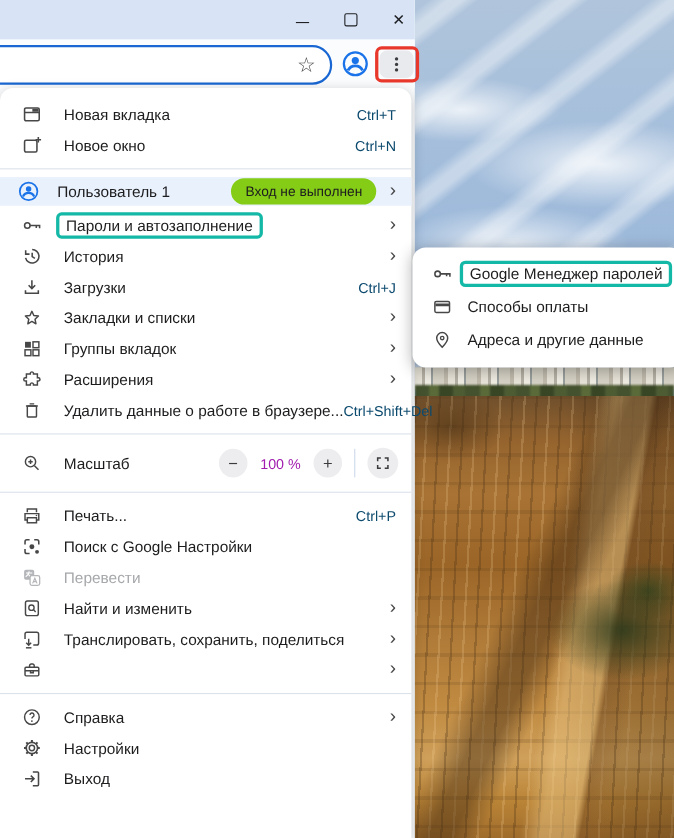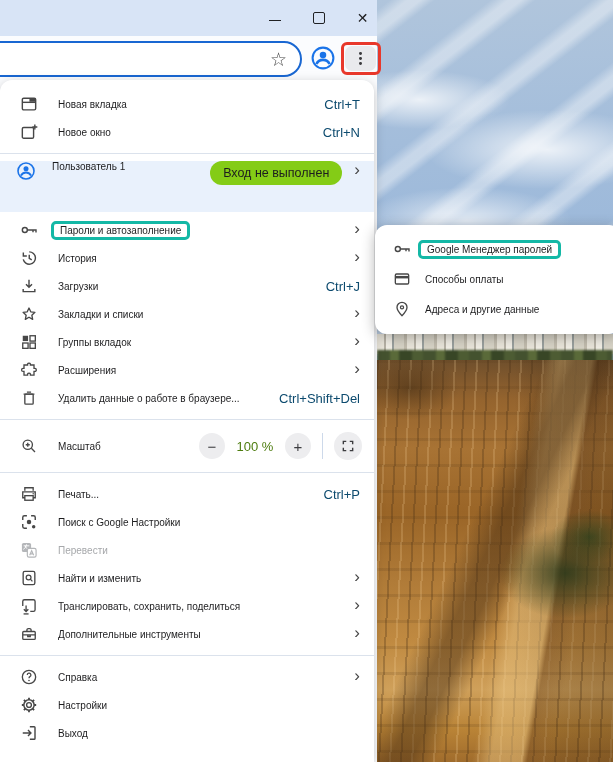--- a/index.html
+++ b/index.html
@@ -57,33 +57,33 @@
   #red-menu-btn{left:341px;top:42px;width:40px;height:33px;}
   .redbox{display:inline-block;border:3px solid #14b8a6;border-radius:5px;padding:1px 6px;margin:-4px 0 -4px -7px;}
 
   
   .menu-panel{position:absolute;left:0;top:80px;width:374px;height:682px;background:#fff;
     border-radius:12px 12px 0 0;box-shadow:0 3px 12px rgba(0,0,0,.22);padding-top:10px;box-sizing:border-box;}
   .row{height:28px;display:flex;align-items:center;padding:0 14px 0 19px;}
   .row.disabled .lbl{color:#a6a8ab;}
   .ic{width:20px;height:20px;flex:none;display:flex;align-items:center;justify-content:center;}
   .ic svg{width:20px;height:20px;display:block;}
-  .lbl{margin-left:19px;font-size:10px;white-space:nowrap;}
+  .lbl{margin-left:19px;font-size:14px;white-space:nowrap;}
   .sc{margin-left:auto;font-size:13px;color:#0c4a6e;white-space:nowrap;}
   .chev{margin-left:auto;font-size:17px;color:#474747;line-height:1;padding-bottom:3px;}
   .divider{height:1px;background:#dbe2ec;margin:7px 0;}
-  .user-row{height:51px;background:#e9f1fc;display:flex;align-items:flex-start;padding:0 14px 0 16px;}
+  .user-row{height:26px;background:#e9f1fc;display:flex;align-items:center;padding:0 14px 0 16px;}
   .user-row .lbl{margin-left:16px;}
   .badge{margin-left:auto;background:#84cc16;border-radius:999px;padding:5px 13px;font-size:12.5px;color:#1d1d1f;white-space:nowrap;}
   .user-row .chev{margin-left:12px;}
   .zoom-row{height:38px;display:flex;align-items:center;padding:0 12px 0 19px;}
   .zgroup{margin-left:auto;display:flex;align-items:center;gap:8px;}
   .zbtn{width:26px;height:26px;border-radius:50%;background:#ededef;display:flex;align-items:center;justify-content:center;
         font-size:15px;color:#3c3c3f;line-height:1;}
-  .zval{font-size:13px;width:44px;text-align:center;color:#4d7c0f;}
+  .zval{font-size:13px;width:44px;text-align:center;color:#a21caf;}
   .vdiv{width:1px;height:26px;background:#cdd9ea;margin:0 3px;}
   .fsbtn{width:28px;height:28px;border-radius:50%;background:#ededef;display:flex;align-items:center;justify-content:center;}
 
   
   .submenu{position:absolute;left:375px;top:225px;width:246px;height:109px;background:#fff;border-radius:12px;
     box-shadow:0 3px 14px rgba(0,0,0,.3);padding-top:9px;box-sizing:border-box;}
   .submenu .row{height:30px;padding:0 10px 0 17px;}
   .submenu .lbl{margin-left:13px;}
 </style>
 </head>
@@ -334,21 +334,20 @@
         <span class="chev">›</span>
       </div>
 
       <div class="row">
         <span class="ic">
             <svg viewBox="0 0 24 24">
               <rect x="4.5" y="9" width="15" height="9.5" rx="1.2" fill="none" stroke="#474747" stroke-width="1.6"></rect>
               <path d="M9.5 9V7.2A1.7 1.7 0 0 1 11.2 5.5h1.6A1.7 1.7 0 0 1 14.5 7.2V9M4.5 13h15M10.5 13v2h3v-2" fill="none" stroke="#474747" stroke-width="1.6"></path>
             </svg>
           </span>
-        <span class="lbl">Дополнительные инструменты</span>
         <span class="chev">›</span>
       </div>
 
       <div class="divider"></div>
 
       <div class="row">
         <span class="ic">
             <svg viewBox="0 0 24 24">
               <circle cx="12" cy="12" r="8" fill="none" stroke="#474747" stroke-width="1.6"></circle>
               <path d="M9.9 9.6a2.2 2.2 0 1 1 3.2 2c-.8.4-1.1.9-1.1 1.8" fill="none" stroke="#474747" stroke-width="1.5"></path>

